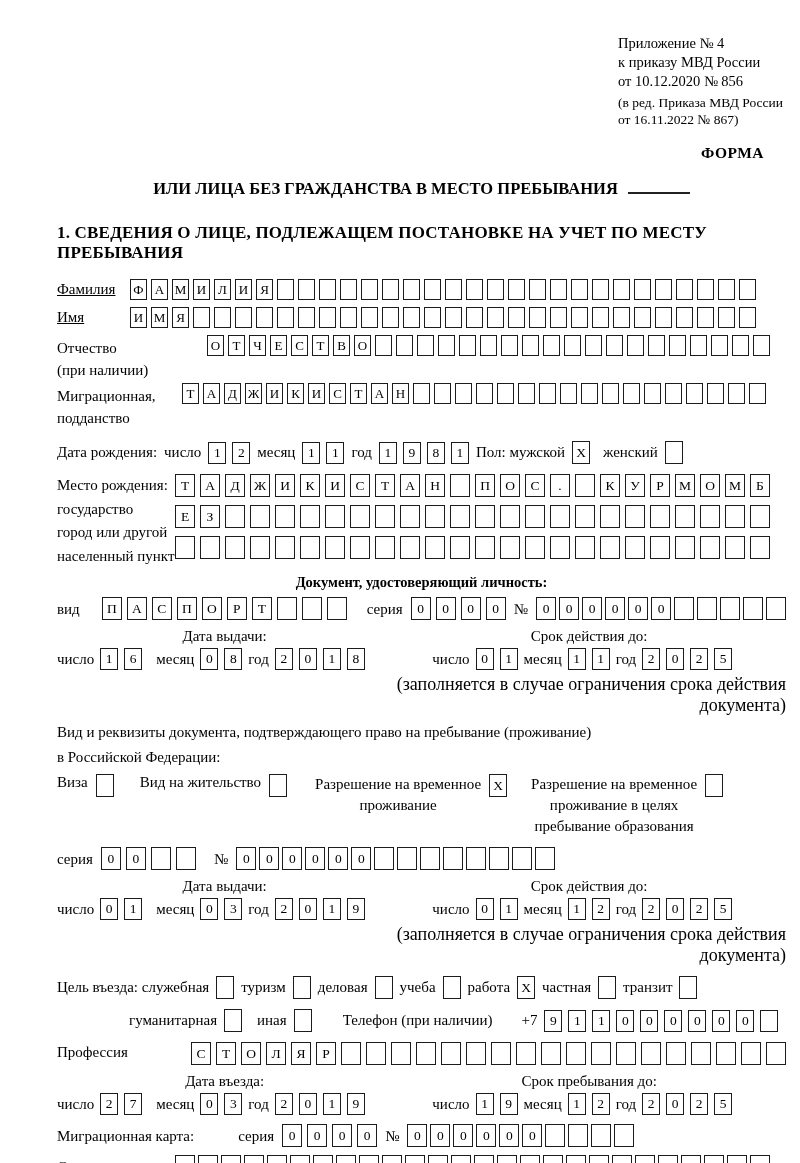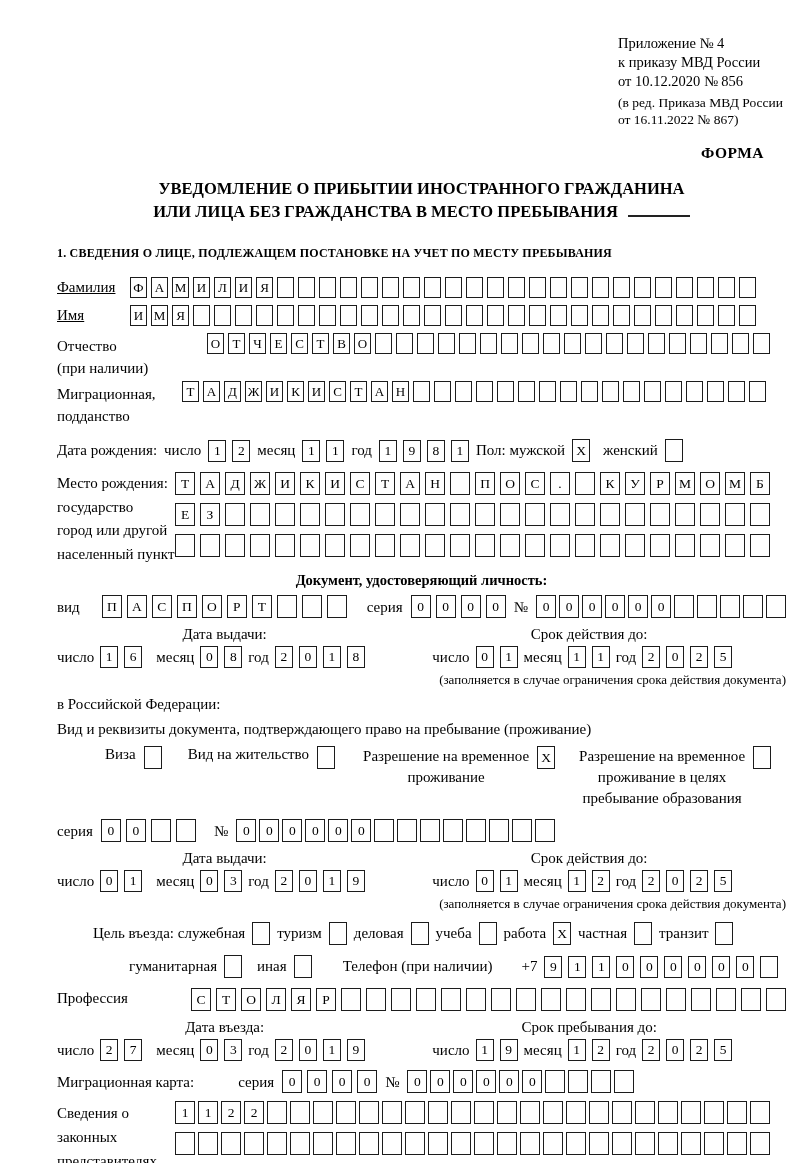--- a/index.html
+++ b/index.html
@@ -12,21 +12,21 @@
   .page { padding:34px 14px 0 57px; width:800px; }
 
   
   .appendix { margin-left:561px; width:225px; line-height:19px; font-size:14.5px; }
   .appendix-note { margin-top:3px; font-size:13.5px; line-height:17px; }
   .forma { text-align:right; padding-right:22px; font-weight:bold; margin-top:16px; font-size:15.5px; letter-spacing:.5px; }
 
   
   .title { text-align:center; font-weight:bold; font-size:16.5px; margin-top:15px; line-height:23px; }
   .title-underline { display:inline-block; width:62px; border-bottom:2px solid #222; margin-left:10px; height:14px; }
-  .section-title { font-weight:bold; font-size:12px; margin-top:23px; letter-spacing:.2px; }
+  .section-title { font-weight:bold; font-size:17px; margin-top:23px; letter-spacing:.2px; }
 
   
   .row { display:flex; align-items:flex-start; margin-top:7px; }
   .lbl { white-space:nowrap; padding-top:2px; }
   .cells { display:flex; }
   .cell {
     display:inline-flex; align-items:center; justify-content:center;
     border:1.6px solid #1c1c1c; flex:none;
     font-size:13px; line-height:1;
   }
@@ -52,31 +52,31 @@
 
   
   .doc-header { text-align:center; font-weight:bold; font-size:14.5px; margin-top:6px; }
   .docrow { display:flex; align-items:center; column-gap:8px; margin-top:6px; }
 
   
   .dates { display:flex; margin-top:8px; }
   .dg-left { width:46%; } .dg-right { width:54%; }
   .dg-head { text-align:center; margin-bottom:3px; }
   .dateline { display:flex; align-items:center; column-gap:6px; }
-  .vnote { text-align:right; font-size:13px; margin-top:4px; }
+  .vnote { text-align:right; font-size:18px; margin-top:4px; }
 
   .plain { margin-top:8px; }
 
   
   .opts { display:flex; align-items:flex-start; margin-top:8px; column-gap:10px; }
-  .opt { display:flex; align-items:flex-start; column-gap:8px;margin-left:48px; }
+  .opt { display:flex; align-items:flex-start; column-gap:8px; }
   .opt-label-multi { text-align:center; line-height:21px; }
 
   
-  .purline { display:flex; align-items:center; column-gap:7px; margin-top:10px;margin-left:36px; }
+  .purline { display:flex; align-items:center; column-gap:7px; margin-top:10px; }
 
   
   .reps { display:flex; margin-top:8px; }
   .reps-labels { width:118px; line-height:24px; }
   .reps-rows .cells { margin-bottom:8px; }
 </style>
 </head>
 <body>
 
 <div class="page">
@@ -87,21 +87,20 @@
     <div>от 10.12.2020 № 856</div>
     <div class="appendix-note">
       <div>(в ред. Приказа МВД России</div>
       <div>от 16.11.2022 № 867)</div>
     </div>
   </div>
 
   <div class="forma">ФОРМА</div>
 
   <div class="title">
-    <div>УВЕДОМЛЕНИЕ О ПРИБЫТИИ ИНОСТРАННОГО ГРАЖДАНИНА</div>
     <div><span>ИЛИ ЛИЦА БЕЗ ГРАЖДАНСТВА В МЕСТО ПРЕБЫВАНИЯ</span><span class="title-underline"></span></div>
   </div>
 
   <div class="section-title">1. СВЕДЕНИЯ О ЛИЦЕ, ПОДЛЕЖАЩЕМ ПОСТАНОВКЕ НА УЧЕТ ПО МЕСТУ ПРЕБЫВАНИЯ</div>
 
   <div class="row" style="margin-top:16px;">
     <div class="lbl w-surname">Фамилия</div>
     <div class="cells s">
         <span class="cell">Ф</span>
         <span class="cell">А</span>
@@ -443,22 +442,22 @@
             <span class="cell">2</span>
             <span class="cell">0</span>
             <span class="cell">2</span>
             <span class="cell">5</span>
           </span>
       </div>
       <div class="vnote">(заполняется в случае ограничения срока действия документа)</div>
     </div>
   </div>
 
+  <div class="plain">Вид и реквизиты документа, подтверждающего право на пребывание (проживание)</div>
   <div class="plain">в Российской Федерации:</div>
-  <div class="plain">Вид и реквизиты документа, подтверждающего право на пребывание (проживание)</div>
 
   <div class="opts">
     <div class="opt">
       <span>Виза</span>
       <span class="cells cb">
           <span class="cell"></span>
         </span>
     </div>
     <div class="opt" style="margin-left:16px;">
       <span>Вид на жительство</span>

